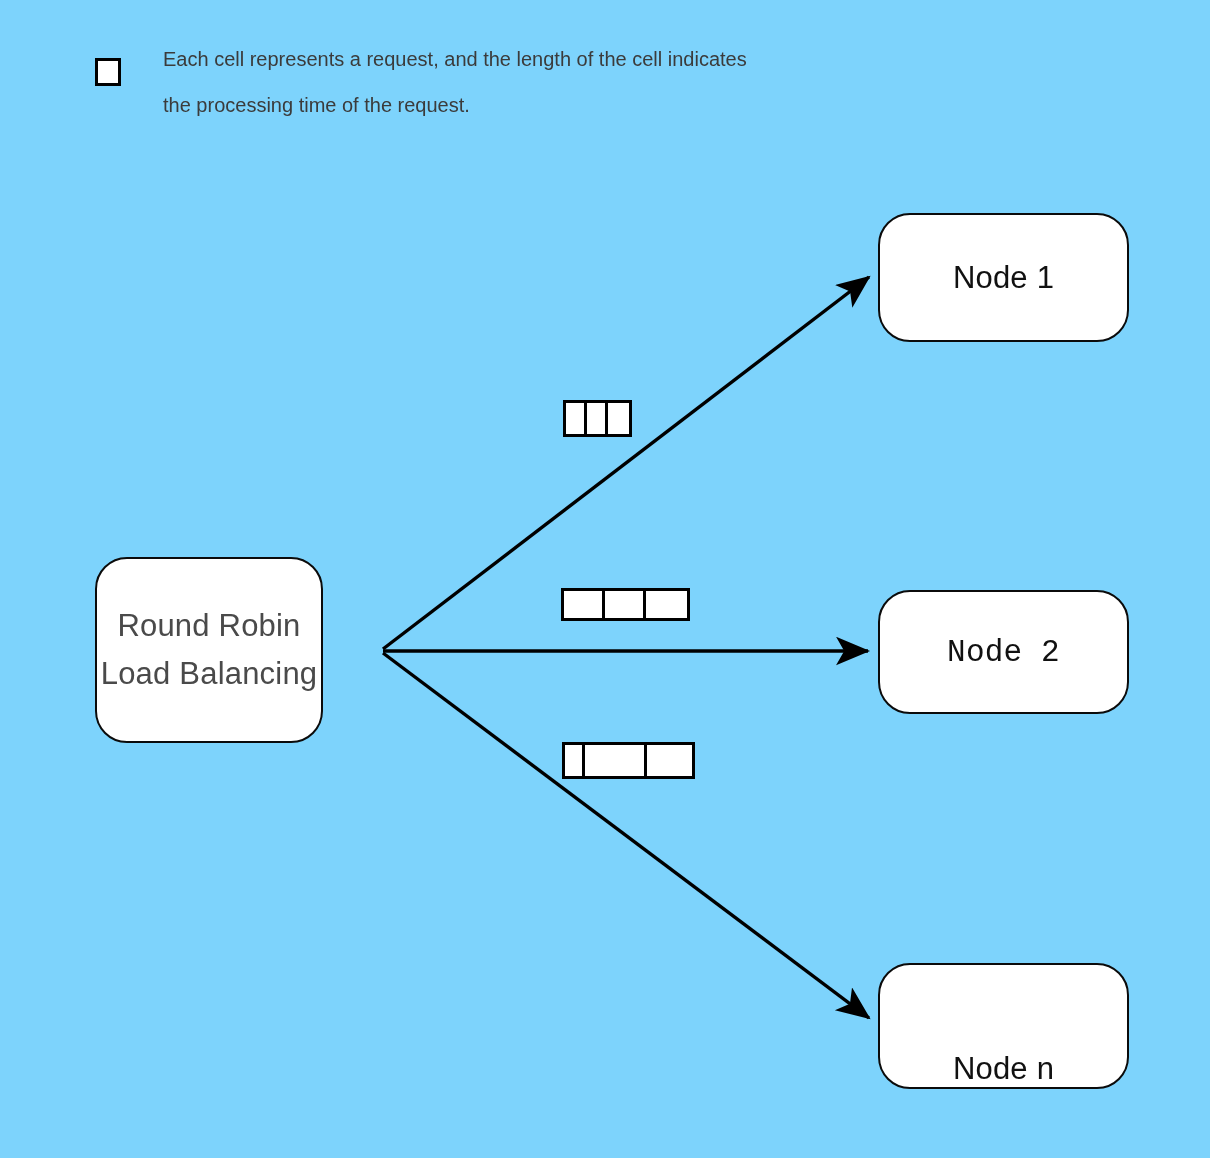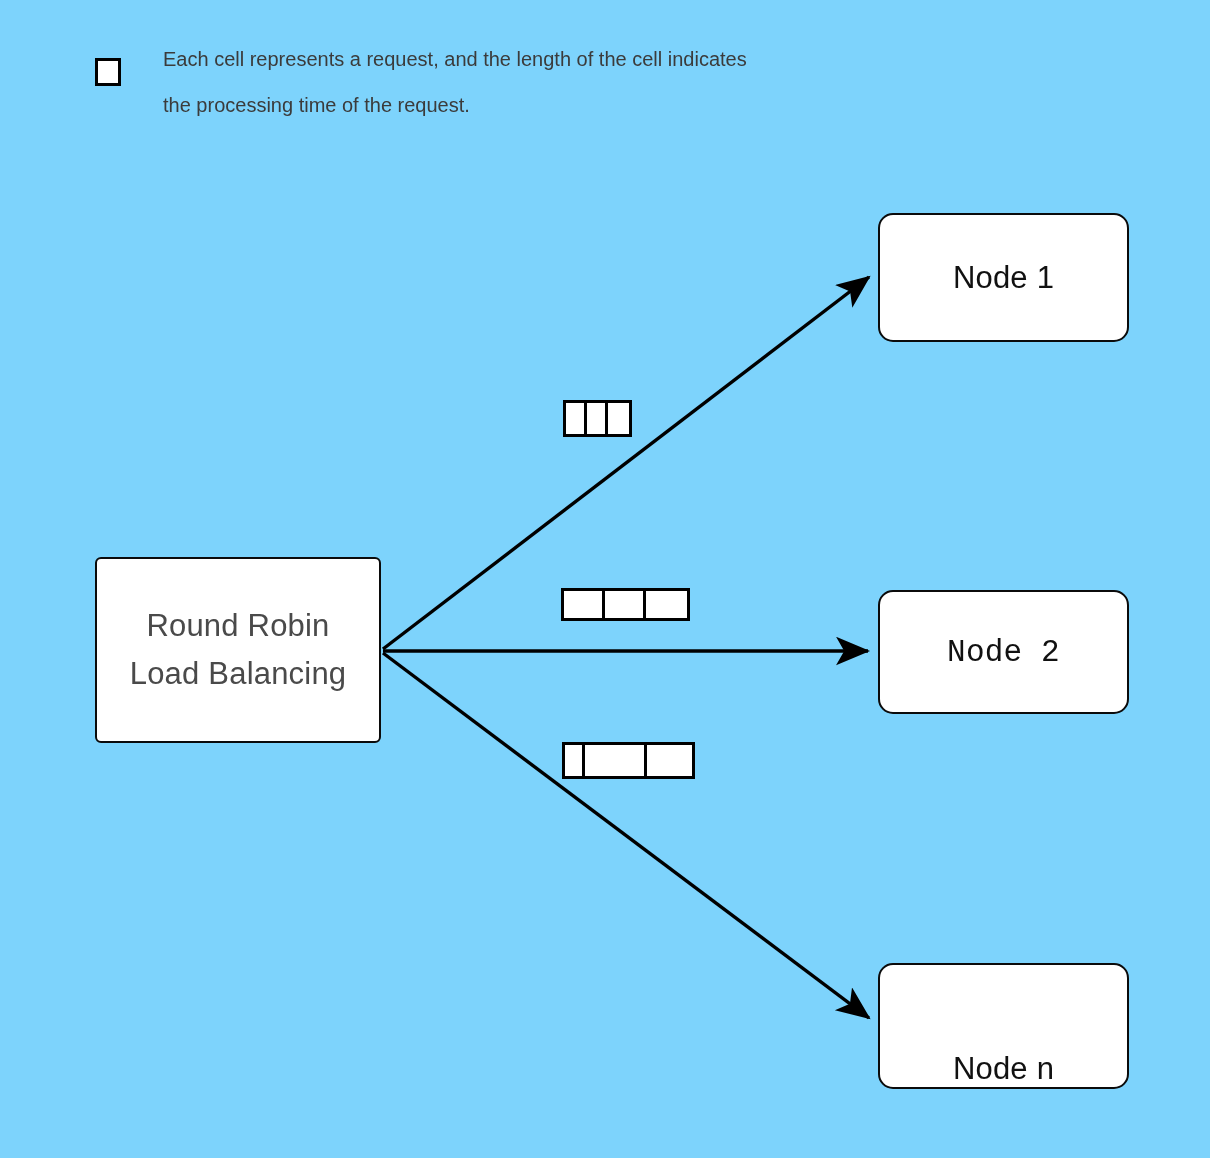--- a/index.html
+++ b/index.html
@@ -39,39 +39,39 @@
     color: #3b3b3b;
     font-size: 20px;
     line-height: 46px;
     white-space: pre-line;
   }
 
   
   .node-box {
     position: absolute;
     border: 2.4px solid #0b0b0b;
-    border-radius: 15px;
+    border-radius: 32px;
     background: #ffffff;
     box-sizing: border-box;
     display: flex;
     align-items: center;
     justify-content: center;
     text-align: center;
   }
   .node-box .node-label {
     font-size: 31px;
     color: #111111;
     letter-spacing: 0.2px;
   }
   #source-box {
     left: 95px;
     top: 557px;
-    width: 286px;
+    width: 228px;
     height: 186px;
-    border-radius: 6px;
+    border-radius: 32px;
   }
   #source-box .node-label {
     color: #4a4a4a;
     font-size: 31px;
     line-height: 48px;
     white-space: pre-line;
   }
   #node-1-box { left: 878px; top: 213px;  width: 251px; height: 129px; }
   #node-2-box { left: 878px; top: 590px;  width: 251px; height: 124px; font-family: Liberation Mono, monospace; }
   #node-n-box { left: 878px; top: 963px;  width: 251px; height: 126px; align-items: flex-end; }

